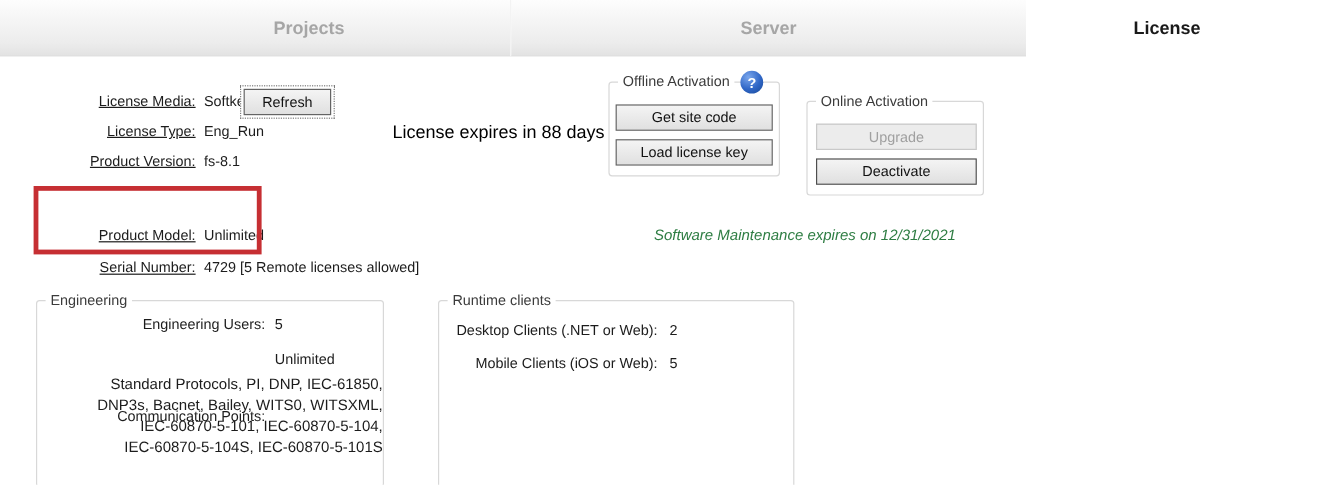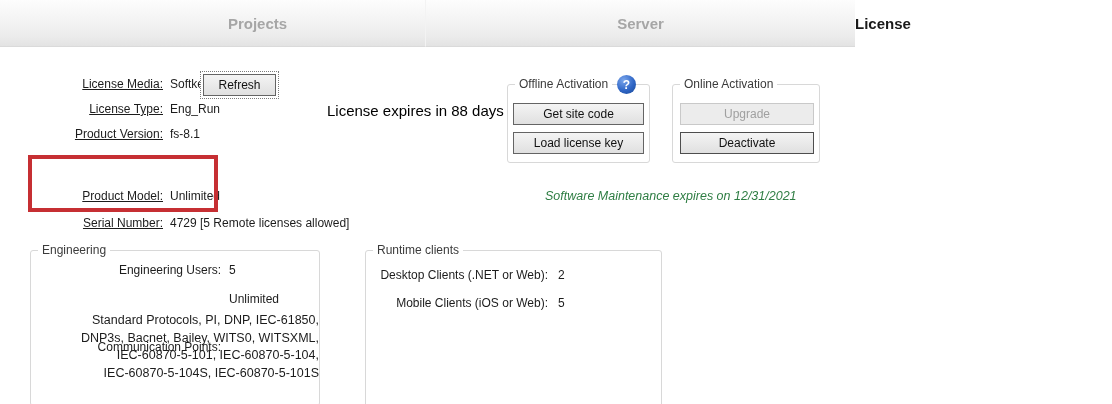--- a/index.html
+++ b/index.html
@@ -8,21 +8,21 @@
 
   
   .tabbar { position: absolute; left: 0; top: 0; width: 1112px; height: 47px; }
   .tab { position: absolute; top: 0; height: 47px; display: flex; align-items: center;
          font-size: 15px; font-weight: 700; cursor: default; }
   .tab.inactive { background: linear-gradient(#fdfdfd, #ececec 78%, #e3e3e3);
                   border-bottom: 1px solid #dadada; color: #a6a6a6; }
   .tab.active { background: #ffffff; color: #1a1a1a; }
   .tab-projects { left: 0; width: 425px; justify-content: center; padding-left: 90px; }
   .tab-server { left: 425px; width: 430px; justify-content: center; border-left: 1px solid #f3f3f3; }
-  .tab-license { left: 855px; width: 257px; justify-content: flex-start; padding-right: 22px; }
+  .tab-license { left: 855px; width: 257px; justify-content: center; padding-right: 22px; }
 
   
   .frow { position: absolute; left: 0; display: flex; align-items: baseline;
           font-size: 12px; color: #1c1c1c; line-height: 15px; }
   .flabel { width: 163px; text-align: right; white-space: nowrap; text-decoration: underline; }
   .fvalue { margin-left: 7px; white-space: nowrap; }
 
   
   .btn { display: flex; align-items: center; justify-content: center;
          font-family: "Liberation Sans", sans-serif; font-size: 12px; color: #111;
@@ -109,21 +109,21 @@
     <span class="fvalue">Unlimited</span>
   </div>
 
   <div class="frow" style="top:216px">
     <span class="flabel">Serial Number:</span>
     <span class="fvalue">4729 [5 Remote licenses allowed]</span>
   </div>
 
   <div class="red-box"></div>
 
-  <div class="groupbox" style="left:507px; top:84px; width:143px; height:79px;">
+  <div class="groupbox" style="left:507px; top:68px; width:143px; height:79px;">
     <span class="gb-title">Offline Activation</span>
     <span class="help-icon">?</span>
     <button class="btn gb-btn" style="left:5px; top:18px; width:131px;">Get site code</button>
     <button class="btn gb-btn" style="left:5px; top:47px; width:131px;">Load license key</button>
   </div>
 
   <div class="groupbox" style="left:672px; top:84px; width:148px; height:79px;">
     <span class="gb-title">Online Activation</span>
     <button class="btn disabled gb-btn" style="left:7px; top:18px; width:134px;">Upgrade</button>
     <button class="btn gb-btn" style="left:7px; top:47px; width:134px; border-color:#4e4e4e;">Deactivate</button>

